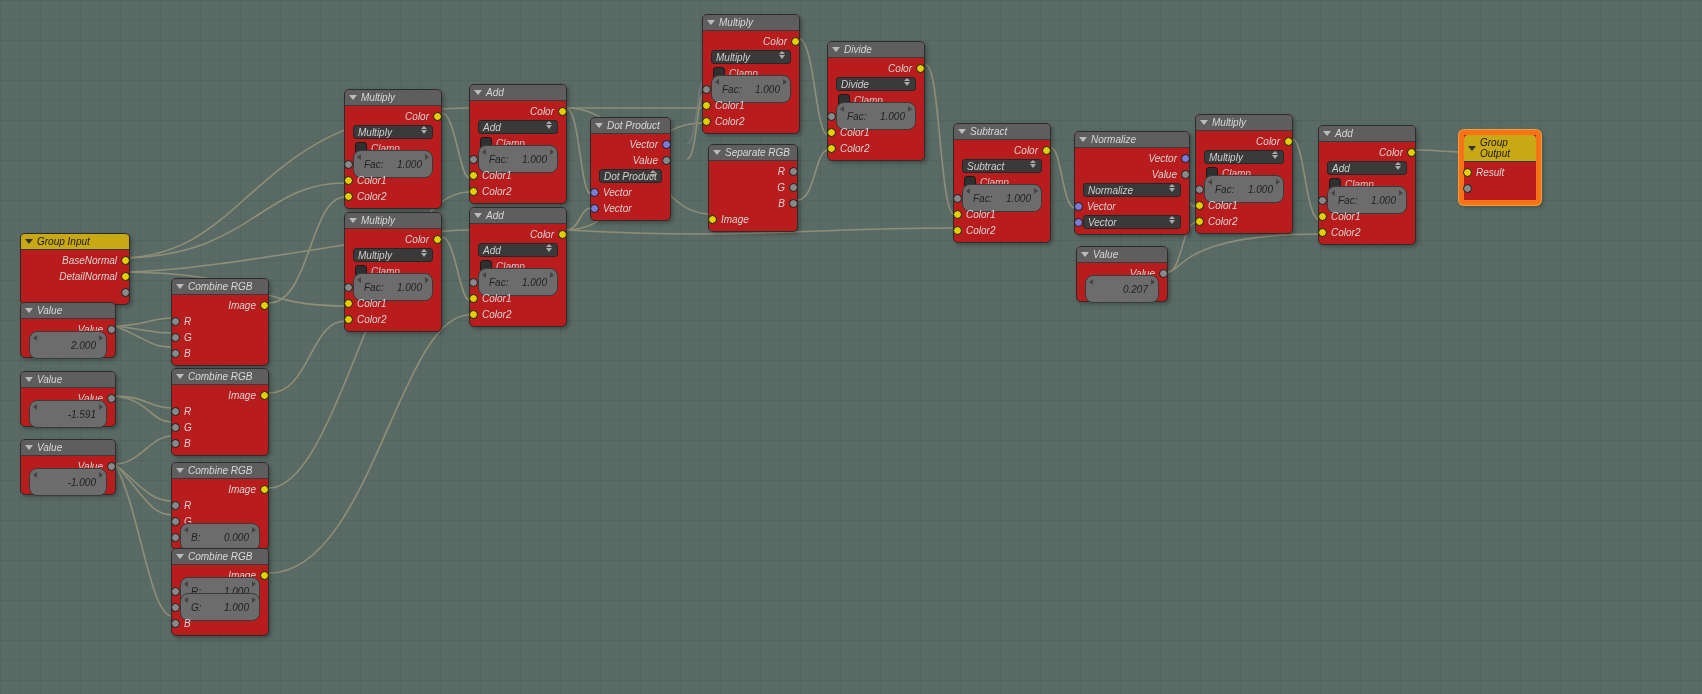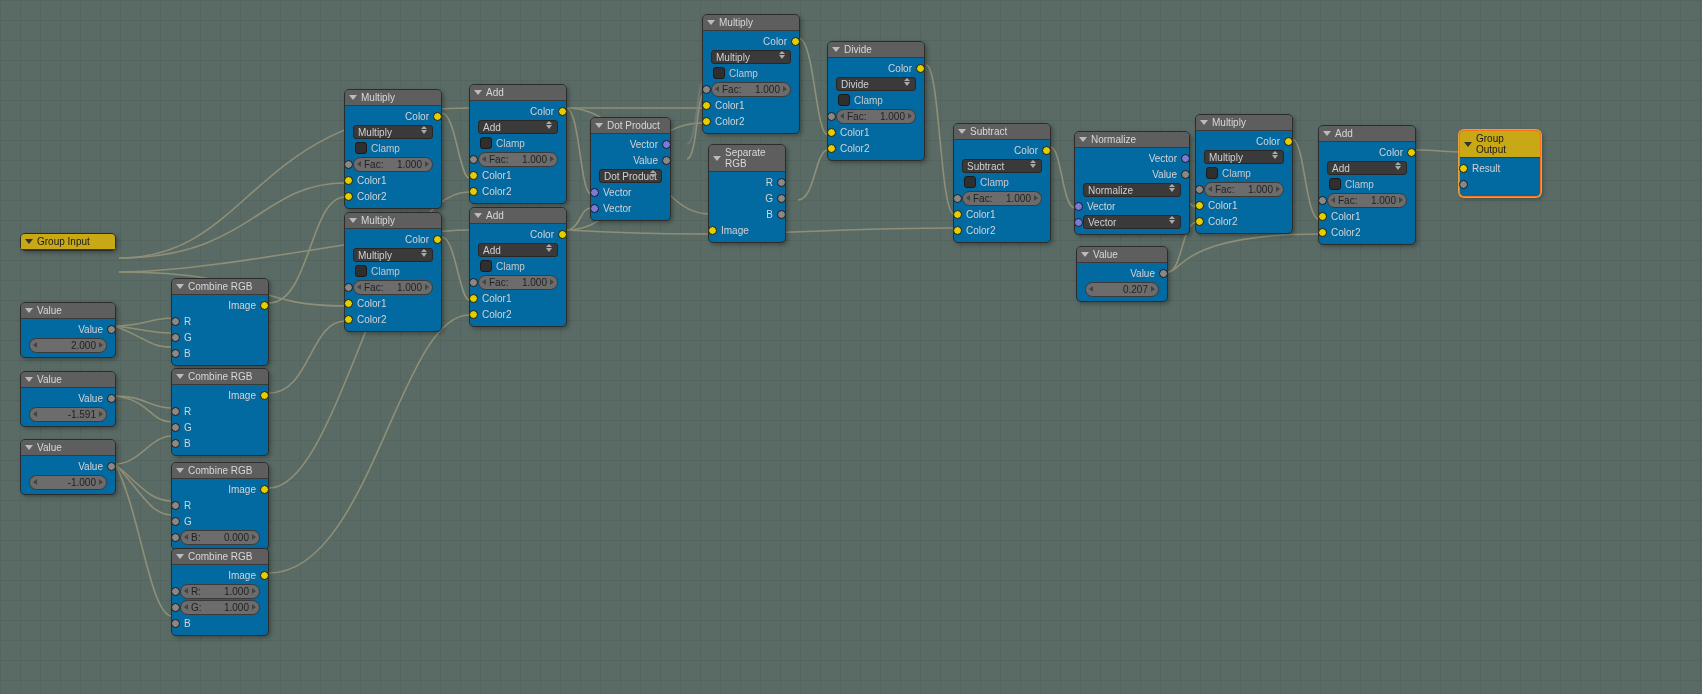--- a/index.html
+++ b/index.html
@@ -27,39 +27,40 @@
   }
   svg.wires {
     position: absolute;
     inset: 0;
     width: 1702px;
     height: 694px;
     pointer-events: none;
   }
   .node {
     position: absolute;
-    background: #0369a1;
+    background: #b91c1c;
     border: 1px solid #2c2c2c;
     border-radius: 5px;
     box-shadow: 2px 2px 4px rgba(0,0,0,.3);
     overflow: visible;
+    font-style: italic;
   }
   .node .hdr {
     background: #5e5e5e;
     border-bottom: 1px solid #3a3a3a;
     border-radius: 4px 4px 0 0;
     padding: 2px 6px 2px 4px;
     font-size: 10px;
     color: #d8d8d8;
     display: flex;
     align-items: center;
     gap: 4px;
   }
   .node.yellow .hdr { background: #c9a815; color: #1b1b1b; }
-  .node.orange { border: 1px solid #f97316; box-shadow: 0 0 0 1px #e9a13c, 2px 2px 4px rgba(0,0,0,.3);}
+  .node.orange { border: 5px solid #f97316; box-shadow: 0 0 0 1px #e9a13c, 2px 2px 4px rgba(0,0,0,.3);}
   .tri {
     width: 0; height: 0;
     border-left: 4px solid transparent;
     border-right: 4px solid transparent;
     border-top: 5px solid #bbb;
     display: inline-block;
   }
   .node.yellow .tri { border-top-color: #333; }
   .body { padding: 2px 4px 4px 4px; }
   .row {
@@ -108,21 +109,21 @@
     border-radius: 3px;
     margin: 0 4px 0 6px;
     display: inline-block;
   }
   .num {
     flex: 1;
     margin: 1px 4px;
     background: #6c6c6c;
     border: 1px solid #3a3a3a;
     border-radius: 8px;
-    height: 15px;
+    height: 28px;
     display: flex;
     align-items: center;
     padding: 0 10px;
     font-size: 10px;
     color: #222;
     position: relative;
     justify-content: space-between;
   }
   .num .arL, .num .arR {
     position: absolute; top: 3px;
@@ -183,25 +184,38 @@
     <path d="M1168 272 C 1182 272, 1182 222, 1197 222"></path>
     <path d="M1168 272 C 1182 272, 1182 234, 1320 234"></path>
     <path d="M1292 139 C 1305 139, 1305 220, 1320 220"></path>
     <path d="M1416 150 C 1440 150, 1445 152, 1460 152"></path>
   </g>
   <g stroke="#808080" stroke-width="2" fill="none" opacity="0.6">
     <path d="M687 144 C 697 144, 697 80, 704 80"></path>
   </g>
 </svg>
 
-<div class="node yellow" style="left:20px; top:233px; width:96px;">
+<div class="node yellow" style="left:20px; top:233px; width:110px;">
   <div class="hdr">
       <span class="tri"></span>
       <span>Group Input</span>
     </div>
+  <div class="body">
+    <div class="row">
+        <span class="lbl-r">BaseNormal</span>
+        <span class="sock y right"></span>
+      </div>
+    <div class="row">
+        <span class="lbl-r">DetailNormal</span>
+        <span class="sock y right"></span>
+      </div>
+    <div class="row">
+        <span class="sock g right" style="top:4px;"></span>
+      </div>
+  </div>
 </div>
 
 <div class="node" style="left:20px; top:302px; width:96px;">
   <div class="hdr">
       <span class="tri"></span>
       <span>Value</span>
     </div>
   <div class="body">
     <div class="row">
         <span class="lbl-r">Value</span>
@@ -599,21 +613,21 @@
         <span class="sock y left"></span>
         <span class="lbl-l">Color1</span>
       </div>
     <div class="row">
         <span class="sock y left"></span>
         <span class="lbl-l">Color2</span>
       </div>
   </div>
 </div>
 
-<div class="node" style="left:708px; top:144px; width:78px;">
+<div class="node" style="left:708px; top:144px; width:90px;">
   <div class="hdr">
       <span class="tri"></span>
       <span>Separate RGB</span>
     </div>
   <div class="body">
     <div class="row">
         <span class="lbl-r">R</span>
         <span class="sock g right"></span>
       </div>
     <div class="row">

